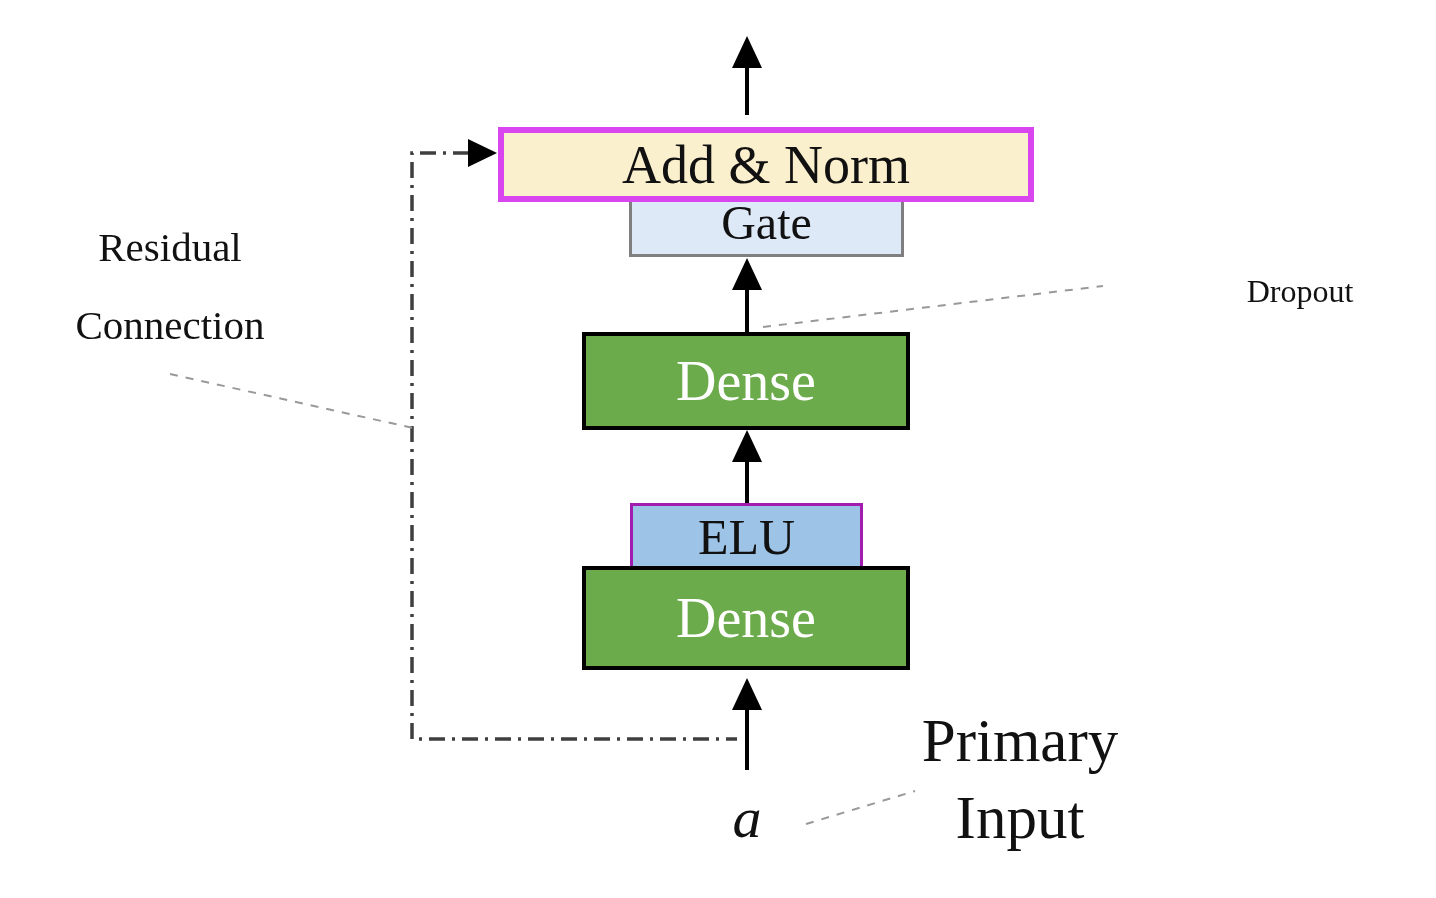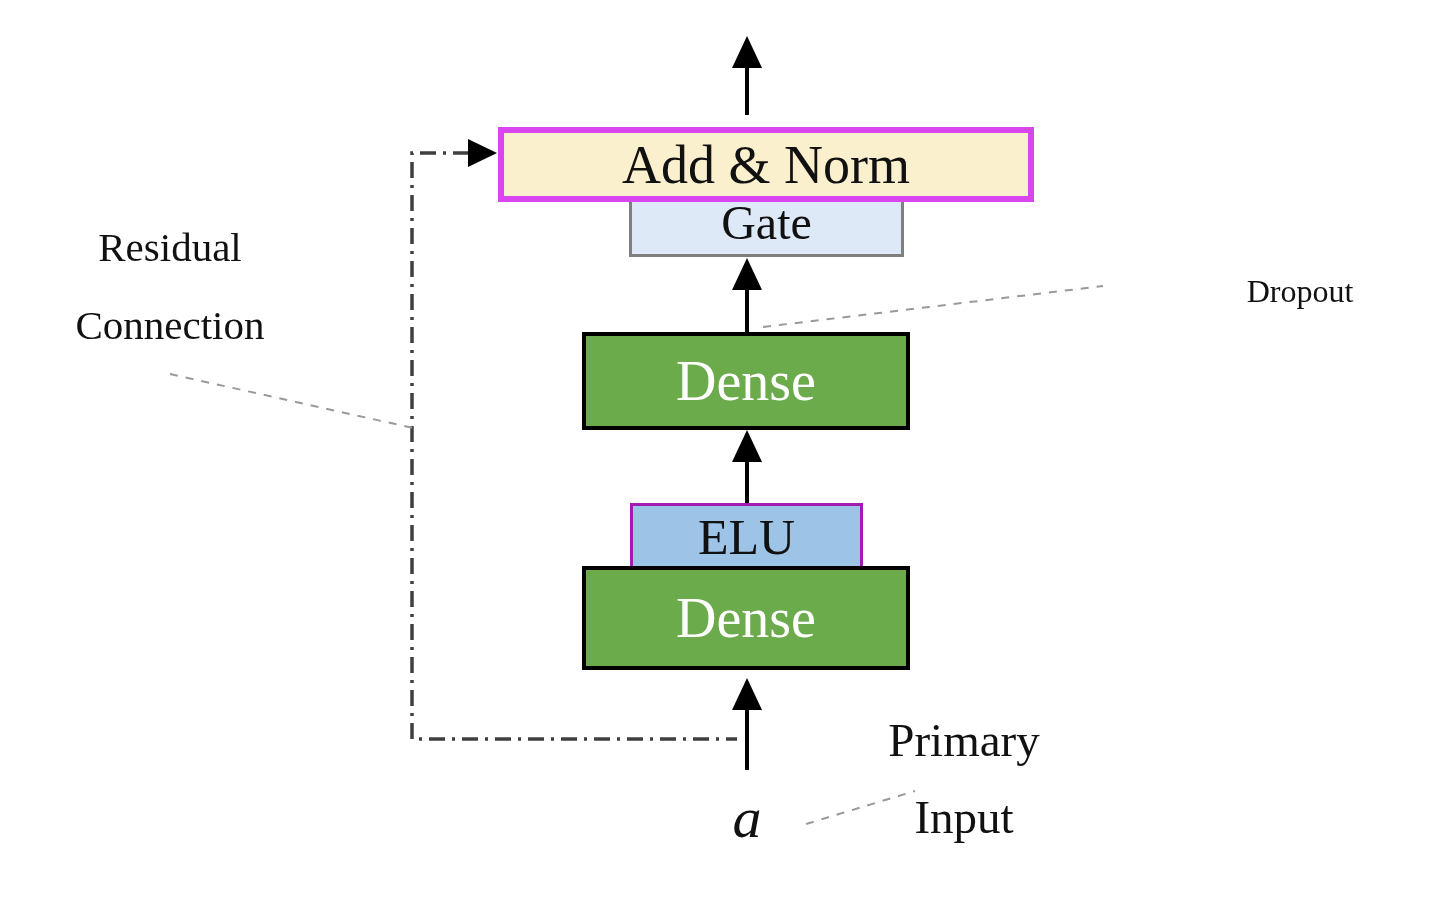--- a/index.html
+++ b/index.html
@@ -75,22 +75,22 @@
   .anno .line { display: block; }
   .residual-label {
     left: 5px; top: 208px; width: 330px;
     font-size: 41px; line-height: 78px;
   }
   .dropout-label {
     left: 1180px; top: 261px; width: 240px;
     font-size: 32px; line-height: 60px;
   }
   .primary-input-label {
-    left: 840px; top: 702px; width: 248px;
-    font-size: 47px; line-height: 77px;
+    left: 896px; top: 702px; width: 248px;
+    font-size: 61px; line-height: 77px;
   }
   .a-label {
     left: 707px; top: 786px; width: 80px;
     font-size: 58px;
     font-style: italic;
     line-height: 64px;
   }
 </style>
 </head>
 <body>

